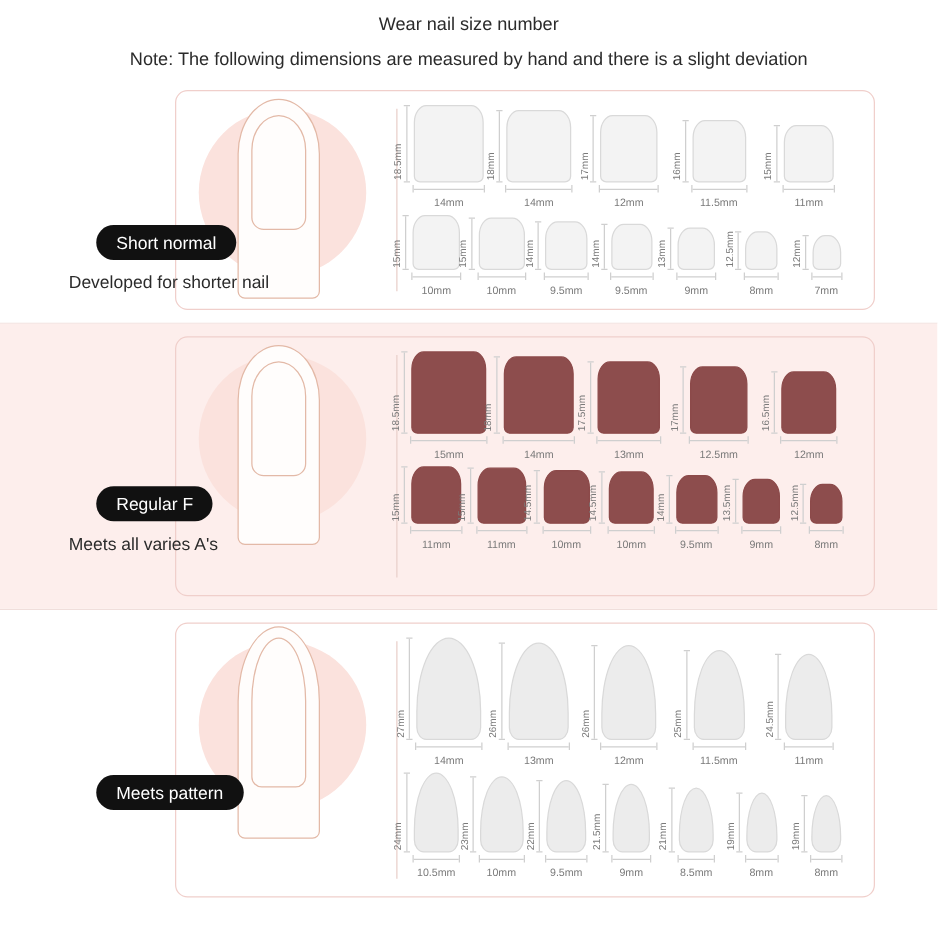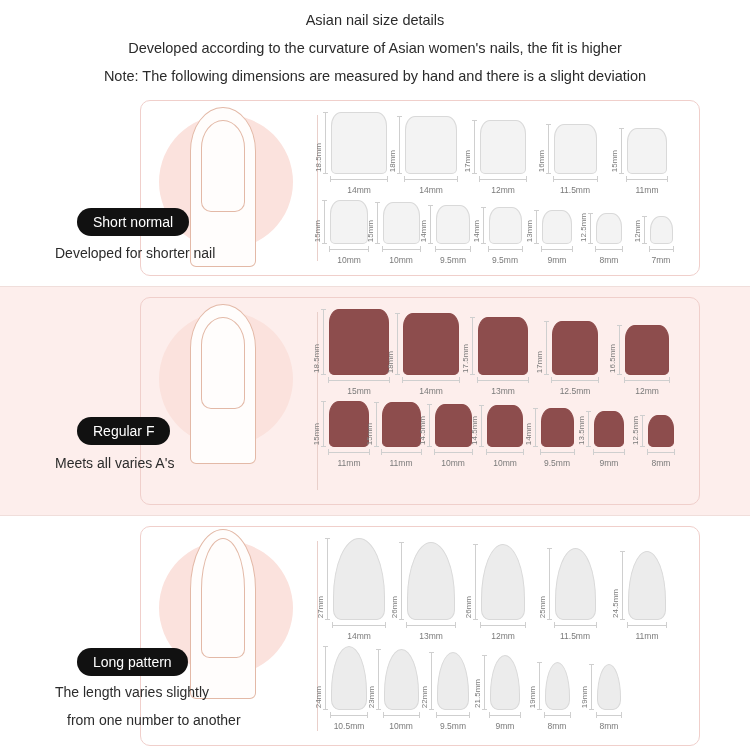--- a/index.html
+++ b/index.html
@@ -250,22 +250,21 @@
     height: 1px;
     background: #f0dedb;
   }
 </style>
 </head>
 <body>
 
 <div class="page">
 
   <div class="header">
-    <div class="line line1">Asian nail size details</div>
-    <div class="line">Developed according to the curvature of Asian women's nails, the fit is higher</div>
+    <div class="line line1">Wear nail size number</div>
     <div class="line">Note: The following dimensions are measured by hand and there is a slight deviation</div>
   </div>
 
   <div class="section plain" id="sec-0" style="height:196px;">
     <div class="sec-inner">
       <div class="card">
         <div class="finger-wrap">
           <div class="blob"></div>
           <div class="finger">
             <div class="nailplate"></div>
@@ -615,39 +614,46 @@
               <div class="nail-cell" style="width: 52px;">
                 <div class="shape-box" style="height: 64px; width: 46px;">
                   <div class="hbar" style="height: 55px;"></div>
                   <div class="hlabel" style="bottom: 2px; left: -9px;">21.5mm</div>
                   <div class="nail almond" style="width: 30px; height: 55px;"></div>
                 </div>
                 <div class="wbar" style="width: 30px;"></div>
                 <div class="wlabel">9mm</div>
               </div>
               <div class="nail-cell" style="width: 52px;">
+                <div class="shape-box" style="height: 64px; width: 44px;">
+                  <div class="hbar" style="height: 52px;"></div>
+                  <div class="hlabel" style="bottom: 2px; left: -9px;">21mm</div>
+                  <div class="nail almond" style="width: 28px; height: 52px;"></div>
+                </div>
+                <div class="wbar" style="width: 28px;"></div>
+                <div class="wlabel">8.5mm</div>
+              </div>
+              <div class="nail-cell" style="width: 52px;">
                 <div class="shape-box" style="height: 64px; width: 41px;">
                   <div class="hbar" style="height: 48px;"></div>
                   <div class="hlabel" style="bottom: 2px; left: -9px;">19mm</div>
                   <div class="nail almond" style="width: 25px; height: 48px;"></div>
                 </div>
                 <div class="wbar" style="width: 25px;"></div>
                 <div class="wlabel">8mm</div>
               </div>
               <div class="nail-cell" style="width: 52px;">
                 <div class="shape-box" style="height: 64px; width: 40px;">
                   <div class="hbar" style="height: 46px;"></div>
                   <div class="hlabel" style="bottom: 2px; left: -9px;">19mm</div>
                   <div class="nail almond" style="width: 24px; height: 46px;"></div>
                 </div>
                 <div class="wbar" style="width: 24px;"></div>
                 <div class="wlabel">8mm</div>
               </div>
             </div>
           </div>
       </div>
-      <div class="pill" style="top:132px;">Long pattern</div>
-      <div class="caption" style="top:168px;">The length varies slightly</div>
-      <div class="caption2" style="top:196px;">from one number to another</div>
+      <div class="pill" style="top:132px;">Meets pattern</div>
     </div>
   </div>
 
 </div>
 
 </body></html>

